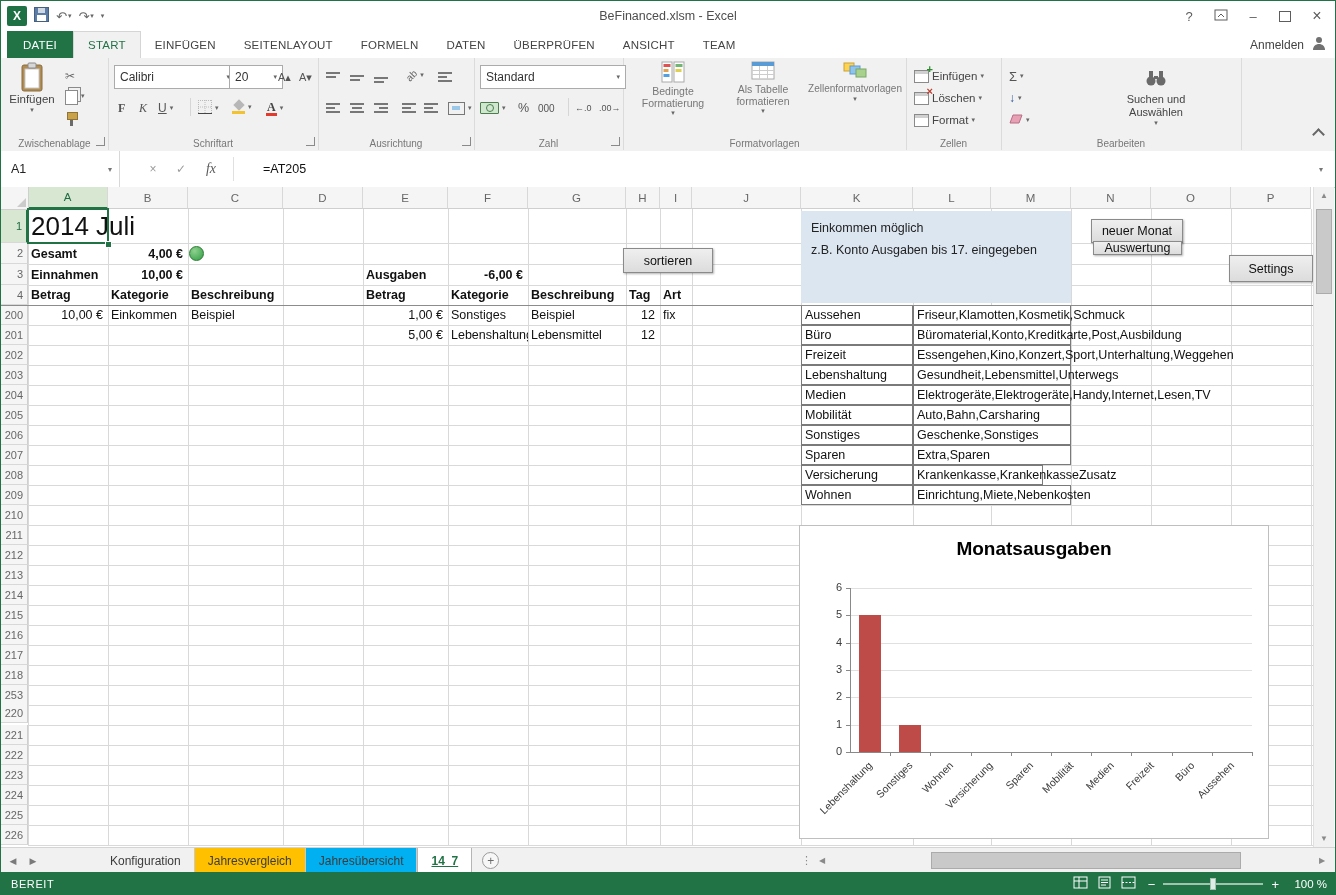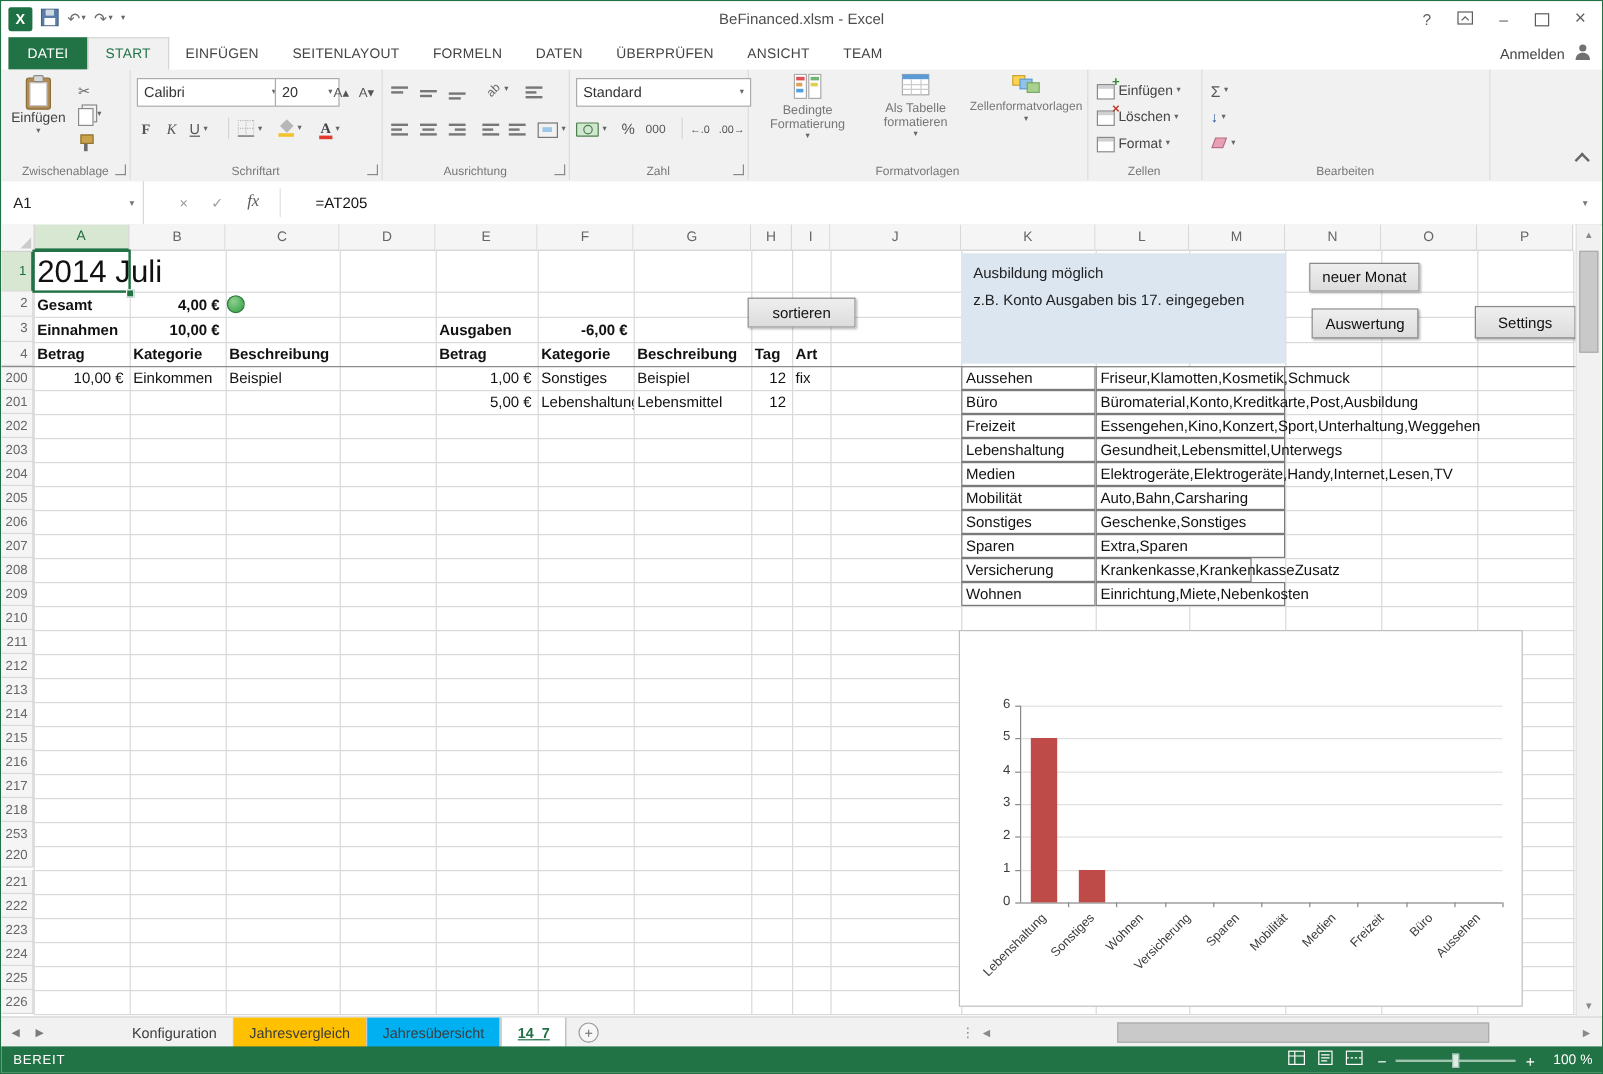--- a/index.html
+++ b/index.html
@@ -91,21 +91,21 @@
   .cell.title{font-size:26px;overflow:visible;padding-left:3px;}
   .cell.boxed{border:1px solid #7a7a7a;background:#fff;overflow:visible;z-index:1;}
   .g-selection{position:absolute;border:2px solid #217346;z-index:4;box-sizing:border-box;}
   .g-fillhandle{position:absolute;width:7px;height:7px;background:#217346;border:1px solid #fff;z-index:4;box-sizing:border-box;}
   .comment-box{position:absolute;left:800px;top:24px;width:270px;height:92px;background:#DCE6F1;z-index:3;font-size:12.5px;color:#222;padding:10px 10px;box-sizing:border-box;}
   .comment-box .cl2{margin-top:8px;}
   .status-dot{position:absolute;left:188px;top:59px;width:15px;height:15px;border-radius:50%;background:radial-gradient(circle at 35% 30%,#8fd08f,#2f9e44);border:1px solid #2b7a33;z-index:3;box-sizing:border-box;}
   .xlbtn{position:absolute;display:flex;align-items:center;justify-content:center;background:linear-gradient(#efefef,#dcdcdc);border:1px solid #8a8a8a;box-shadow:1px 1px 2px rgba(0,0,0,.3);font-size:12.5px;color:#111;z-index:6;box-sizing:border-box;}
   #btn-sortieren{left:622px;top:61px;width:90px;height:25px;}
   #btn-neuer-monat{left:1090px;top:32px;width:92px;height:24px;}
-  #btn-auswertung{left:1092px;top:70px;width:89px;height:25px;}
+  #btn-auswertung{left:1092px;top:54px;width:89px;height:14px;}
   #btn-settings{left:1228px;top:68px;width:84px;height:27px;}
 
   
   .chart{position:absolute;left:798px;top:338px;width:470px;height:314px;background:#fff;border:1px solid #bfbfbf;z-index:5;box-sizing:border-box;}
   .chart-title{position:absolute;top:12px;left:0;right:0;text-align:center;font-size:19px;font-weight:bold;color:#000;}
   .ch-grid{position:absolute;height:1px;background:#e0e0e0;}
   .ch-axis-y{position:absolute;width:1px;background:#898989;}
   .ch-axis-x{position:absolute;height:1px;background:#898989;}
   .ch-ytick{position:absolute;width:30px;text-align:right;font-size:11px;color:#3c3c3c;}
   .ch-tickh{position:absolute;width:4px;height:1px;background:#898989;}
@@ -410,20 +410,33 @@
       <div class="sbtn" style="left:8px;top:30px;font-size:12px;color:#2b579a;font-weight:bold">
           <span>↓</span>
           <span class="dd">▾</span>
         </div>
       <div class="sbtn" style="left:8px;top:52px">
           <span><svg width="14" height="10">
               <path d="M4 1h9l-3 8H1z" fill="#e8a0b4" stroke="#b76e86"></path>
             </svg></span>
           <span class="dd">▾</span>
         </div>
+      <div class="bigbtn" style="left:116px;width:78px;font-size:11px">
+        <span class="bb-ico">
+            <svg width="22" height="22">
+              <circle cx="6" cy="15" r="4.5" fill="#6a6a6a"></circle>
+              <circle cx="16" cy="15" r="4.5" fill="#6a6a6a"></circle>
+              <rect x="4" y="5" width="4" height="7" fill="#6a6a6a"></rect>
+              <rect x="14" y="5" width="4" height="7" fill="#6a6a6a"></rect>
+              <rect x="9" y="10" width="4" height="3" fill="#6a6a6a"></rect>
+            </svg>
+          </span>
+        <span>Suchen und Auswählen</span>
+        <span class="dd">▾</span>
+      </div>
       <div class="glabel">Bearbeiten</div>
     </div>
 
     <span style="position:absolute;right:12px;bottom:8px"><span class="chev-up"></span></span>
   </div>
 
   <div class="fbar">
     <div class="namebox">
       <span>A1</span>
       <span class="nb-dd">▾</span>
@@ -433,29 +446,30 @@
     <span class="fb-btn fb-fx" style="left:198px">fx</span>
     <div class="fb-sep"></div>
     <div class="fb-formula">
         <span>=AT205</span>
       </div>
     <span class="fb-expand">▾</span>
   </div>
 
   <div id="grid-layer">
     <div class="comment-box">
-      <div>Ausbildung möglich</div>
+      <div>Einkommen möglich</div>
       <div class="cl2">z.B. Konto Ausgaben bis 17. eingegeben</div>
     </div>
     <div class="status-dot"></div>
     <div class="xlbtn" id="btn-sortieren">sortieren</div>
     <div class="xlbtn" id="btn-neuer-monat">neuer Monat</div>
     <div class="xlbtn" id="btn-auswertung">Auswertung</div>
     <div class="xlbtn" id="btn-settings">Settings</div>
     <div id="chart" class="chart">
+      <div class="chart-title">Monatsausgaben</div>
     <div class="ch-ytick" style="left: 12px; top: 219px;">0</div>
         <div class="ch-tickh" style="left: 46px; top: 226px;"></div>
         <div class="ch-grid" style="left: 50px; width: 402px; top: 198.667px;"></div>
         <div class="ch-ytick" style="left: 12px; top: 191.667px;">1</div>
         <div class="ch-tickh" style="left: 46px; top: 198.667px;"></div>
         <div class="ch-grid" style="left: 50px; width: 402px; top: 171.333px;"></div>
         <div class="ch-ytick" style="left: 12px; top: 164.333px;">2</div>
         <div class="ch-tickh" style="left: 46px; top: 171.333px;"></div>
         <div class="ch-grid" style="left: 50px; width: 402px; top: 144px;"></div>
         <div class="ch-ytick" style="left: 12px; top: 137px;">3</div>

